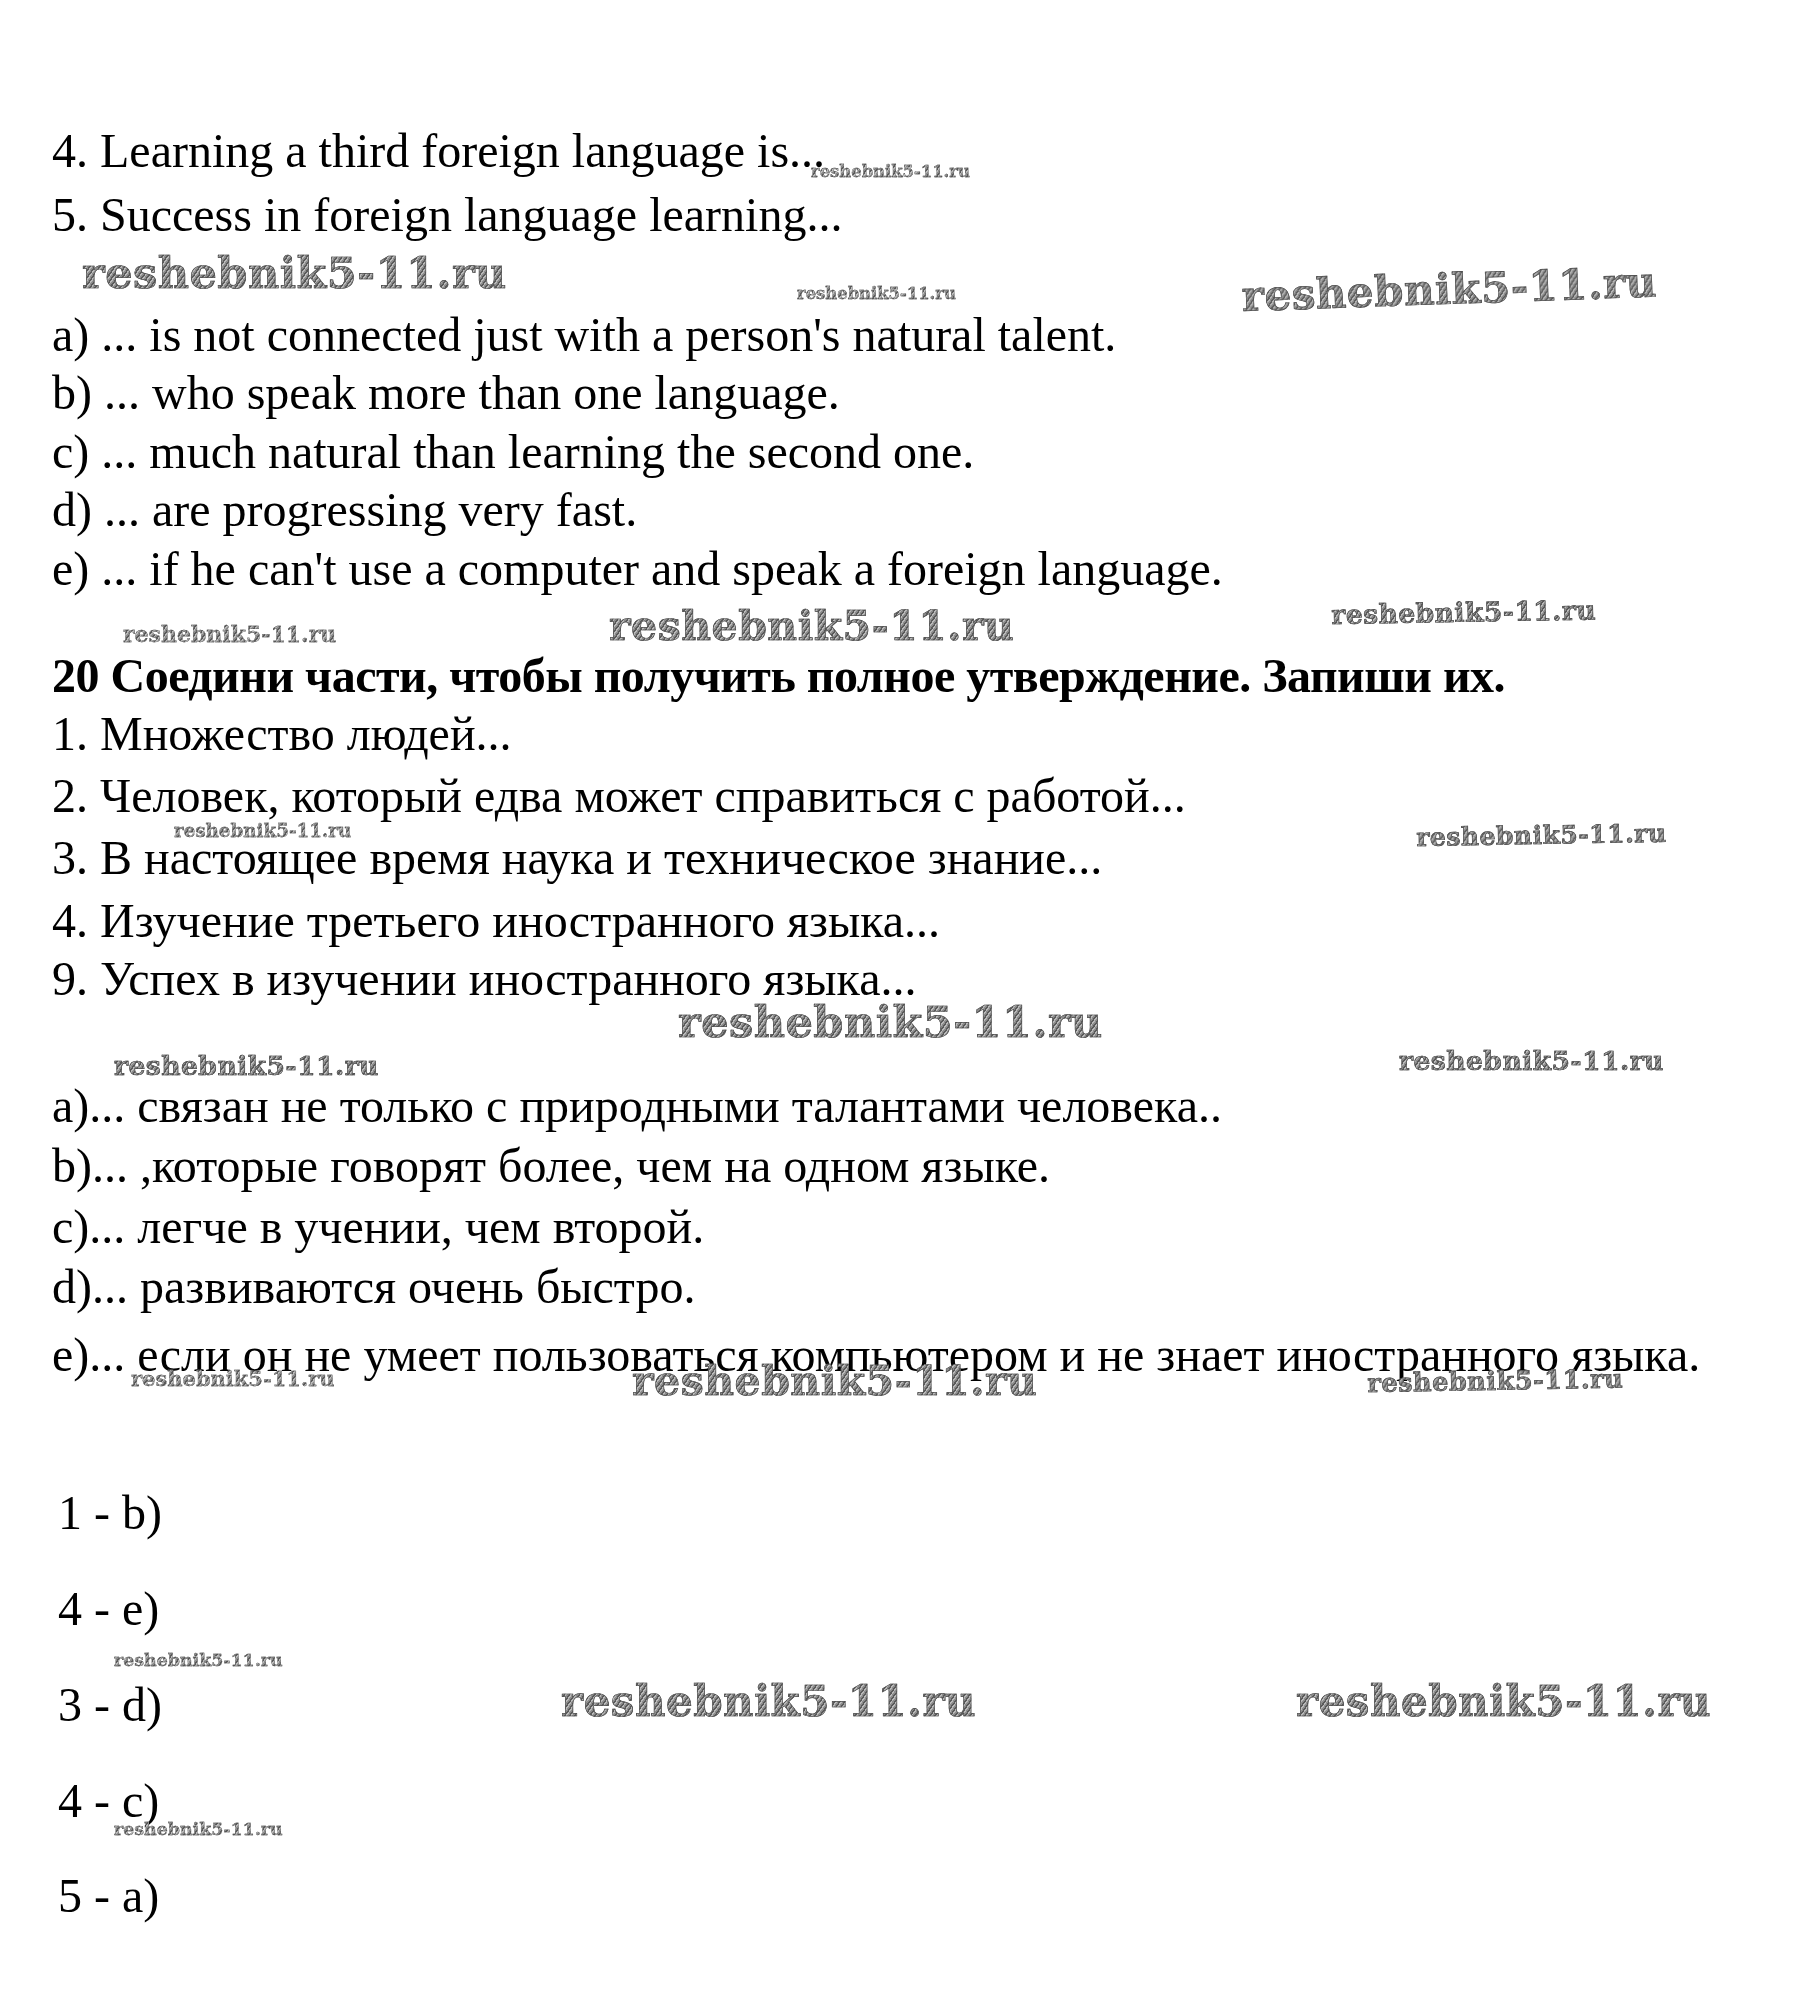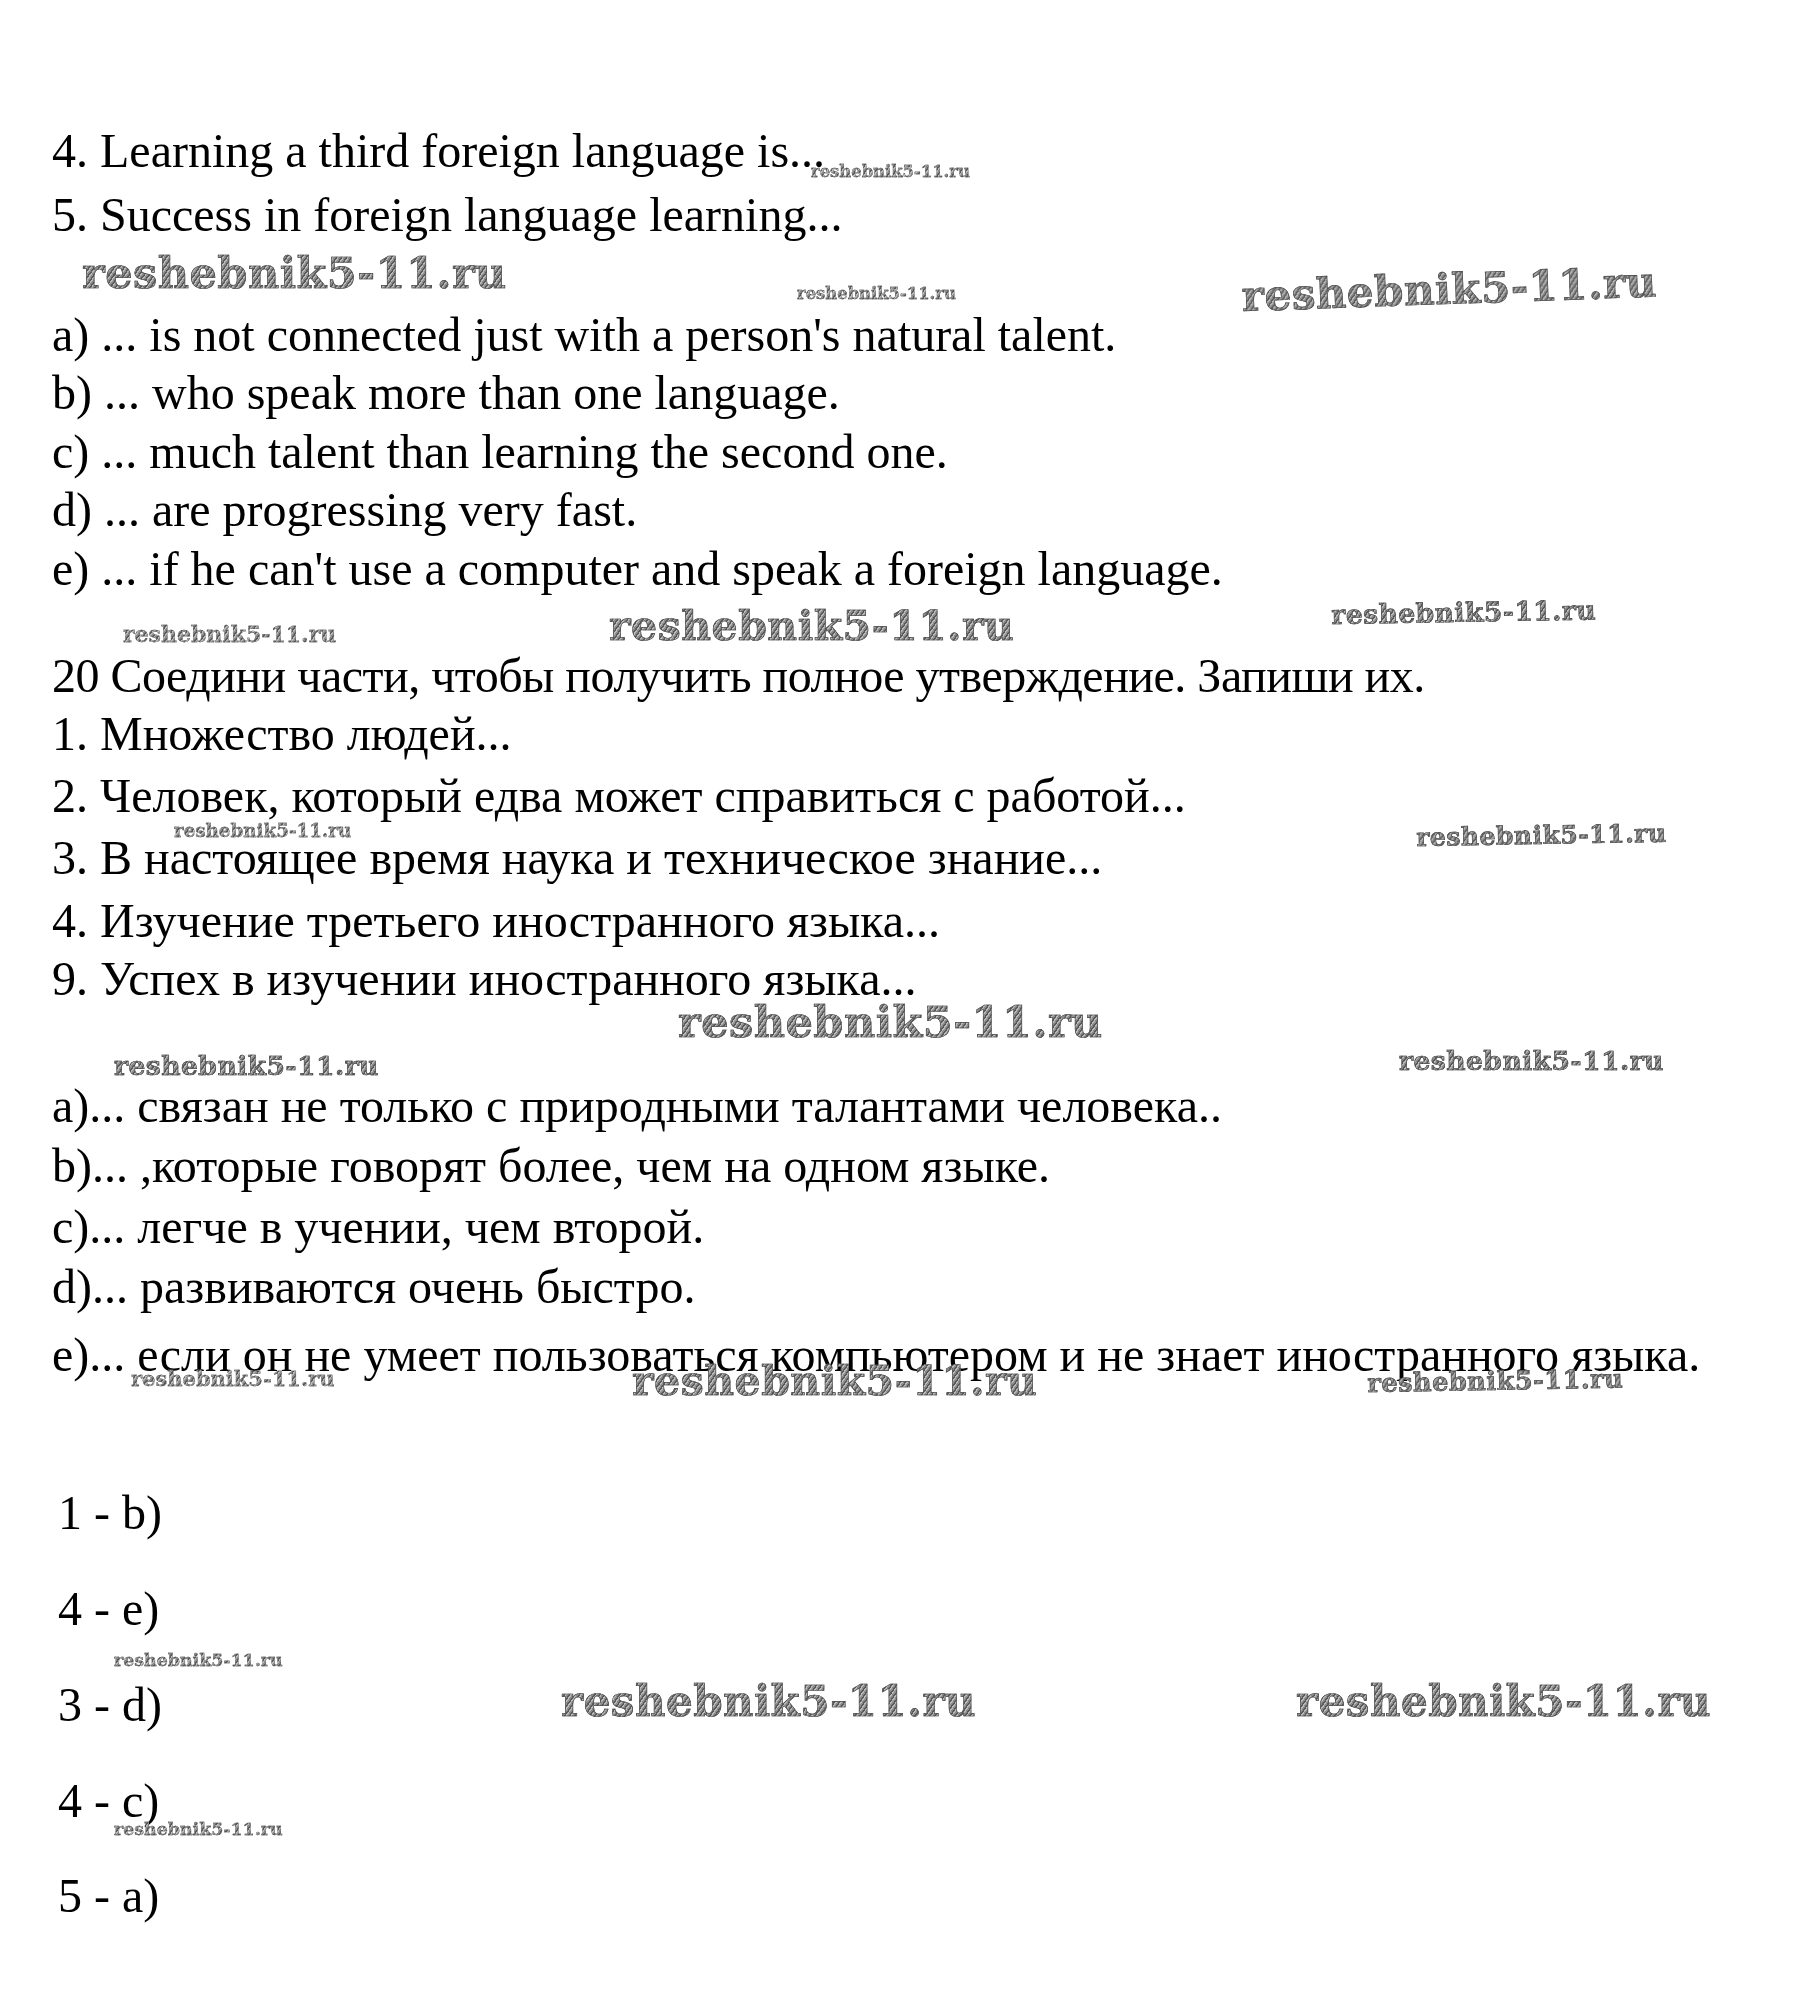--- a/index.html
+++ b/index.html
@@ -13,21 +13,21 @@
     margin-top: 45px;
   }
   .t {
     position: absolute;
     left: 52px;
     font-size: 48px;
     line-height: 48px;
     color: #000000;
     white-space: nowrap;
   }
-  .t.bold { font-weight: normal; letter-spacing: -0.5px; }
+  .t.bold { font-weight: bold; letter-spacing: -0.5px; }
   .t.wrap { white-space: normal; width: 1700px; line-height: 64px; }
   .ans { left: 58px; }
   .wm {
     position: absolute;
     font-family: "DejaVu Serif", serif;
     font-weight: 700;
     white-space: nowrap;
     letter-spacing: 0.5px;
     color: #8a8a8a;
     -webkit-text-stroke: 0.7px #4f4f4f;
@@ -46,21 +46,21 @@
 </head>
 <body>
 
 <div class="page">
 
   <div class="t" style="top:82px">4. Learning a third foreign language is...</div>
   <div class="t" style="top:146px">5. Success in foreign language learning...</div>
 
   <div class="t" style="top:266px">a) ... is not connected just with a person's natural talent.</div>
   <div class="t" style="top:324px">b) ... who speak more than one language.</div>
-  <div class="t" style="top:383px">c) ... much talent than learning the second one.</div>
+  <div class="t" style="top:383px">c) ... much natural than learning the second one.</div>
   <div class="t" style="top:500px">e) ... if he can't use a computer and speak a foreign language.</div>
   <div class="t" style="top:441px">d) ... are progressing very fast.</div>
 
   <div class="t bold" style="top:607px">20 Соедини части, чтобы получить полное утверждение. Запиши их.</div>
 
   <div class="t" style="top:665px">1. Множество людей...</div>
   <div class="t" style="top:727px">2. Человек, который едва может справиться с работой...</div>
   <div class="t" style="top:789px">3. В настоящее время наука и техническое знание...</div>
   <div class="t" style="top:852px">4. Изучение третьего иностранного языка...</div>
   <div class="t" style="top:910px">9. Успех в изучении иностранного языка...</div>

